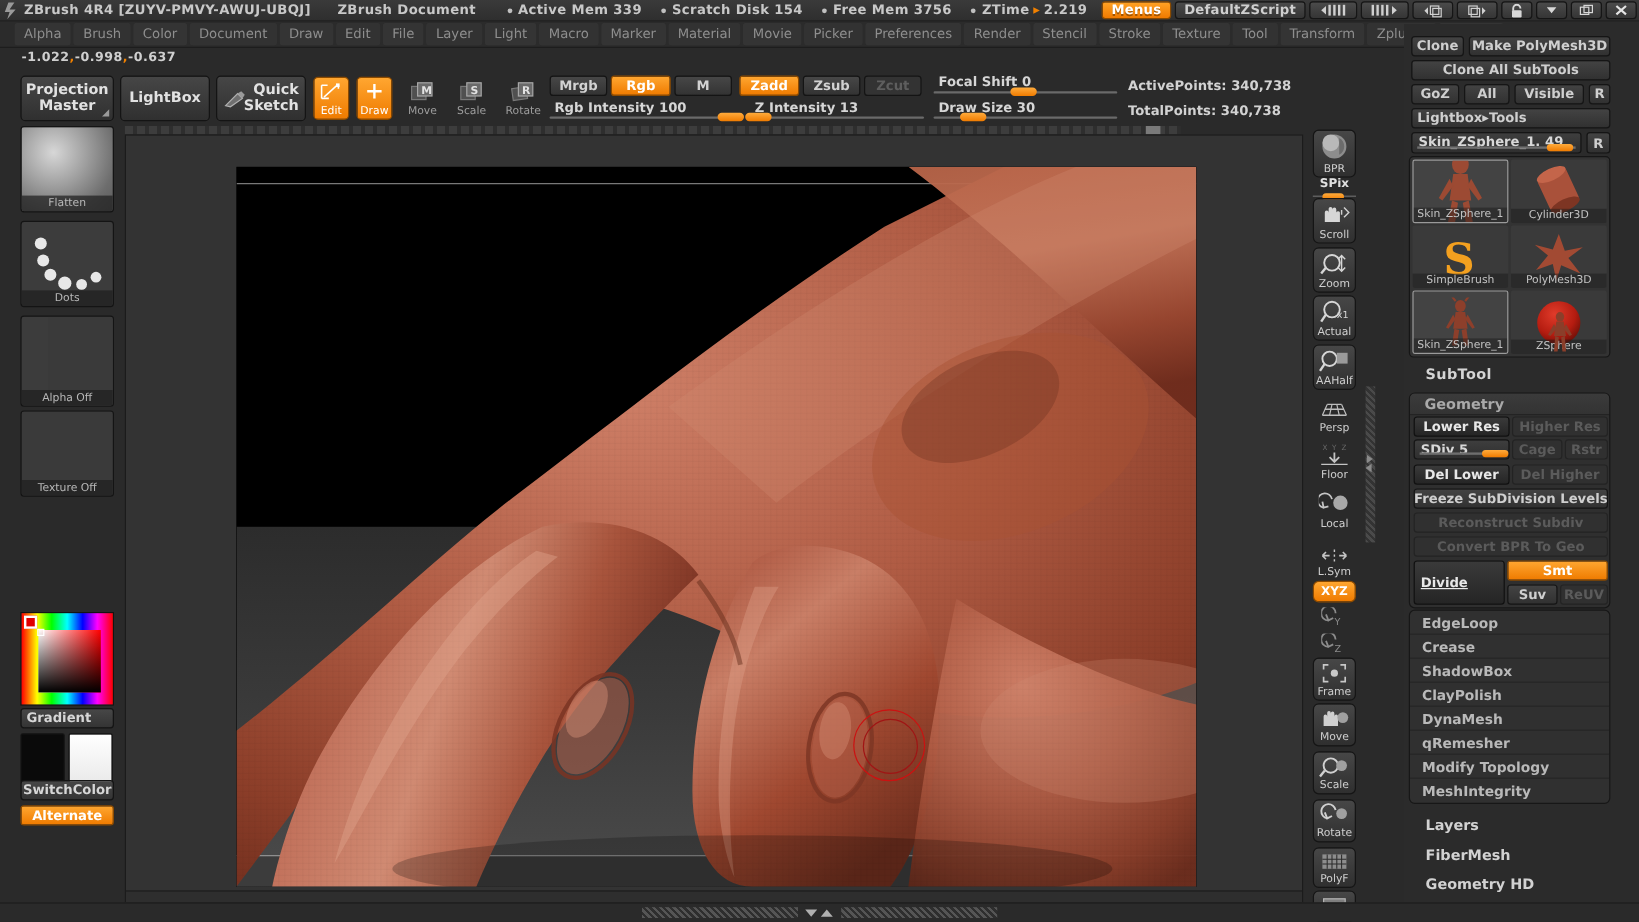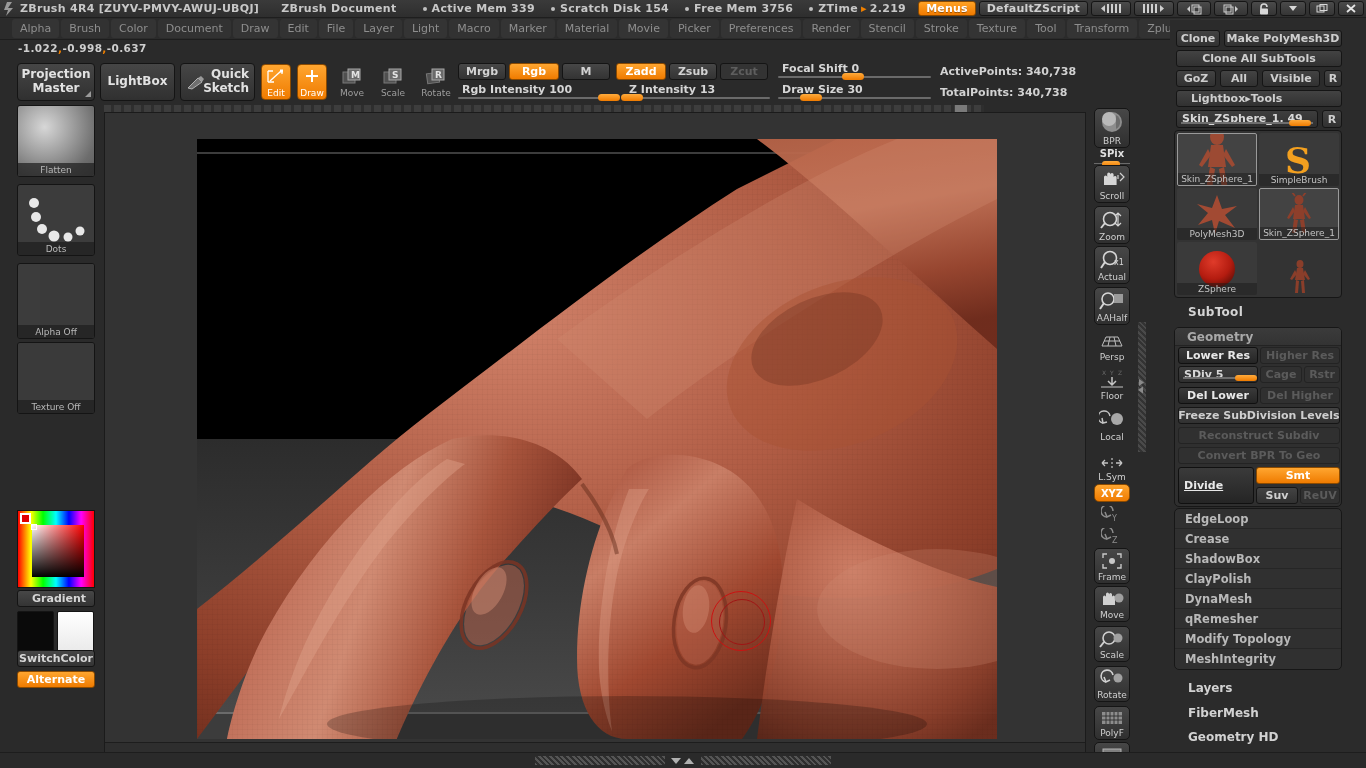--- a/index.html
+++ b/index.html
@@ -586,21 +586,21 @@
     </div>
   </div>
 
 
   <div class="colorbox" style="top:510px;">
     <div class="hue"></div>
     <div class="sv"></div>
     <div class="swatch-sel"></div>
     <div class="sv-dot"></div>
   </div>
-  <div class="wbtn" style="top:590px; justify-content:flex-start; padding-left:14px;">Gradient</div>
+  <div class="wbtn" style="top:590px; justify-content:flex-start; padding-left:4px;">Gradient</div>
   <div class="blackwhite" style="top:611px;">
     <div style="background:#0a0a0a;"></div>
     <div style="background:linear-gradient(#ffffff,#eaeaea);"></div>
   </div>
   <div class="wbtn" style="top:650px;">SwitchColor</div>
   <div class="wbtn or" style="top:671px;">Alternate</div>
 
   <div class="canvas-frame">
     <div class="doc">
 
@@ -913,21 +913,21 @@
 
   <div class="rpanel"></div>
 
   <div class="rbtn" style="left:1176px; top:30px; width:44px;">Clone</div>
   <div class="rbtn" style="left:1224px; top:30px; width:118px;">Make PolyMesh3D</div>
   <div class="rbtn" style="left:1176px; top:50px; width:166px;">Clone All SubTools</div>
   <div class="rbtn" style="left:1176px; top:70px; width:40px;">GoZ</div>
   <div class="rbtn" style="left:1220px; top:70px; width:38px;">All</div>
   <div class="rbtn" style="left:1262px; top:70px; width:58px;">Visible</div>
   <div class="rbtn" style="left:1324px; top:70px; width:18px;">R</div>
-  <div class="rbtn" style="left:1176px; top:90px; width:166px; justify-content:flex-start; padding-left:14px;">Lightbox▸Tools</div>
+  <div class="rbtn" style="left:1176px; top:90px; width:166px; justify-content:flex-start; padding-left:4px;">Lightbox▸Tools</div>
 
   <div class="rslider" style="left:1176px; top:110px; width:142px;">
     <span class="t">Skin_ZSphere_1. 49</span>
     <span class="bar"></span>
       <span class="kn" style="left:112px;"></span>
   </div>
   <div class="rbtn" style="left:1322px; top:110px; width:20px; height:18px;">R</div>
 
   <div class="tool-grid">
     <div class="tool-cell sel">
@@ -938,20 +938,30 @@
           <path d="M24 20 L36 20 L39 42 L21 42 Z"></path>
           <path d="M21 24 L12 40 L15 42 L24 30 Z"></path>
           <path d="M39 24 L48 40 L45 42 L36 30 Z"></path>
           <path d="M23 42 L19 64 L25 64 L28 44 Z"></path>
           <path d="M37 42 L41 64 L35 64 L32 44 Z"></path>
         </g>
       </svg>
       <div class="cap">Skin_ZSphere_1</div>
     </div>
     <div class="tool-cell">
+      <svg width="58" height="46" viewBox="0 0 58 46">
+        <g transform="rotate(-25 29 23)">
+          <rect x="16" y="8" width="26" height="28" rx="2" fill="#a9513a"></rect>
+          <ellipse cx="29" cy="8" rx="13" ry="5" fill="#c4654a"></ellipse>
+          <ellipse cx="29" cy="36" rx="13" ry="5" fill="#7d3523"></ellipse>
+        </g>
+      </svg>
+      <div class="cap">Cylinder3D</div>
+    </div>
+    <div class="tool-cell">
       <svg width="44" height="44" viewBox="0 0 44 44">
         <text x="8" y="36" font-size="36" font-family="DejaVu Serif" font-weight="bold" fill="#f3a01f">S</text>
       </svg>
       <div class="cap">SimpleBrush</div>
     </div>
     <div class="tool-cell">
       <svg width="48" height="44" viewBox="0 0 48 44">
         <path d="M24 3 L29 17 L44 14 L32 23 L42 36 L26 29 L22 42 L19 28 L5 33 L15 21 L4 12 L19 16 Z" fill="#a24a33"></path>
       </svg>
       <div class="cap">PolyMesh3D</div>

